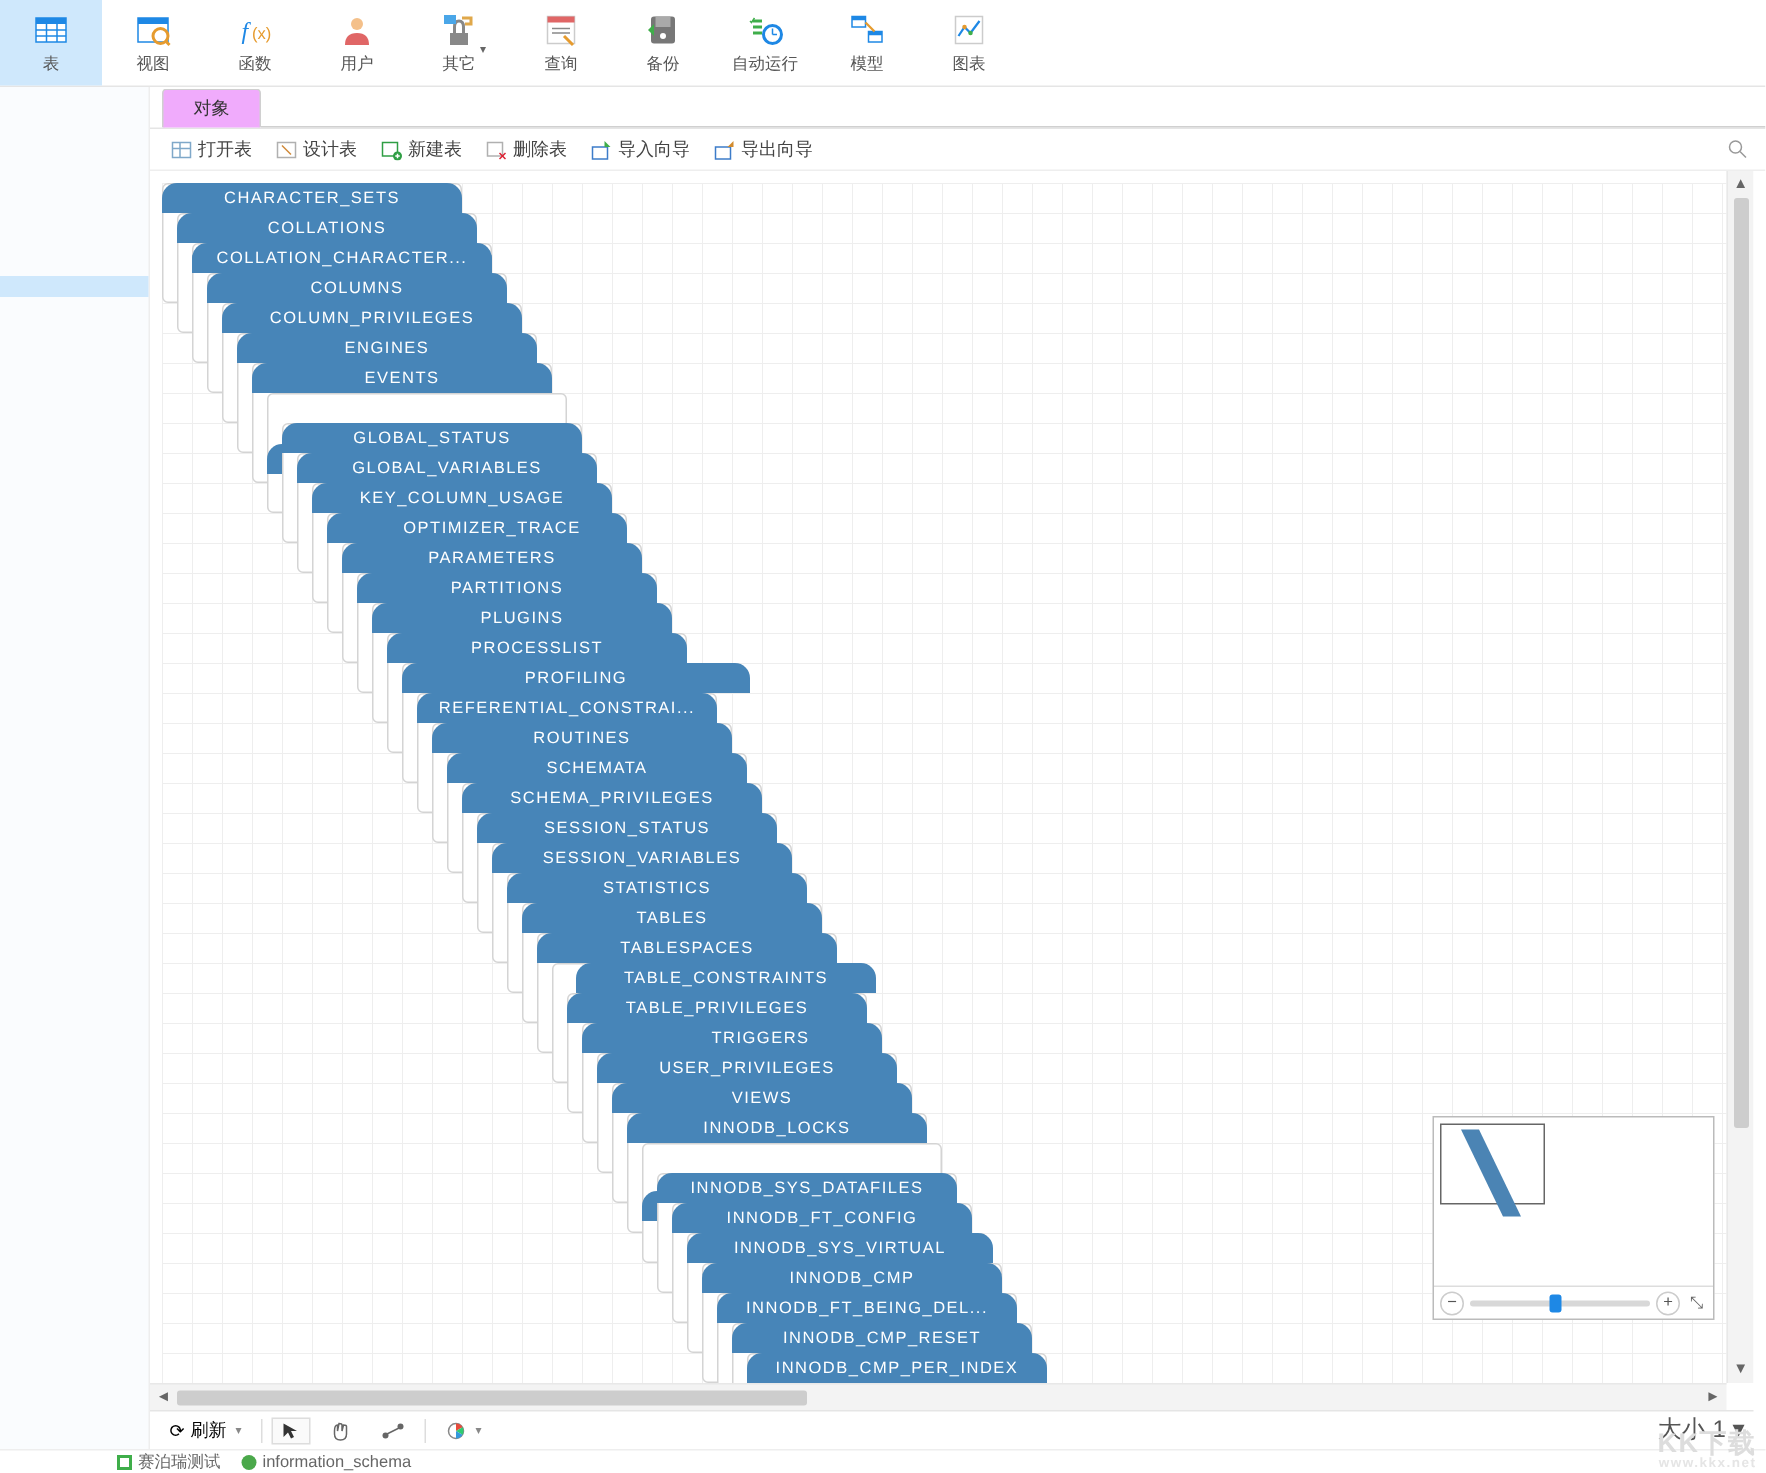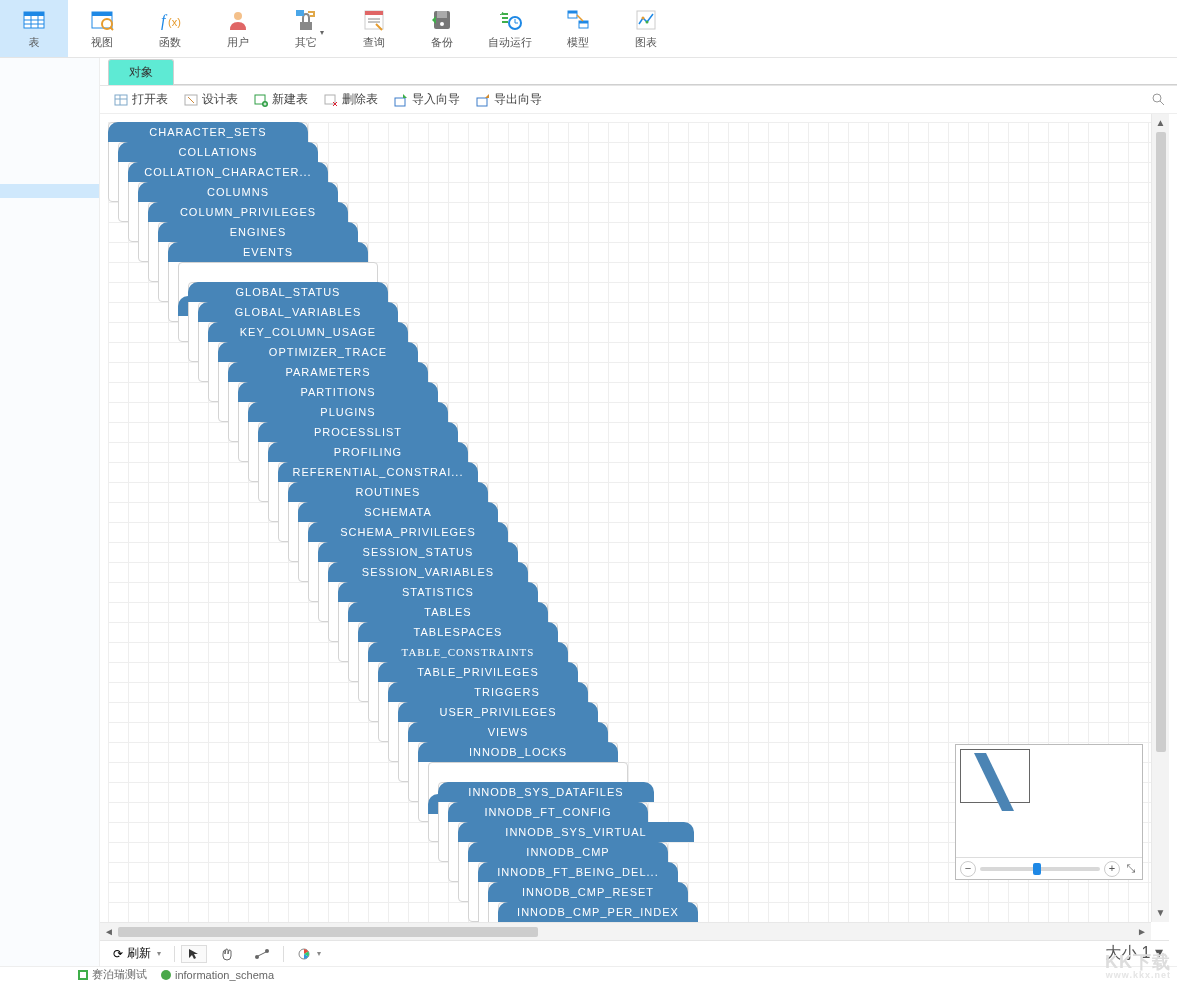--- a/index.html
+++ b/index.html
@@ -8,21 +8,21 @@
 
 .top-toolbar { display: flex; height: 58px; border-bottom: 1px solid #e5e5e5; }
 .ribbon-btn { width: 68px; display: flex; flex-direction: column; align-items: center; justify-content: center; gap: 3px; cursor: pointer; position: relative; }
 .ribbon-btn.active { background: #cfe8fc; }
 .ribbon-icon { width: 24px; height: 24px; display: flex; align-items: center; justify-content: center; }
 .ribbon-label { font-size: 11px; color: #565656; }
 .ribbon-btn .dd { position:absolute; bottom:20px; right:16px; font-size:8px; color:#666;}
 
 
 .tab-strip { display:flex; align-items:center; height:28px; padding-left:108px; border-bottom:1px solid #e5e5e5;}
-.tab { padding:4px 20px; border:1px solid #d0d0d0; border-bottom:none; background:#5eead4; font-size:12px; color:#333; border-radius:3px 3px 0 0;}
+.tab { padding:4px 20px; border:1px solid #d0d0d0; border-bottom:none; background:#f0abfc; font-size:12px; color:#333; border-radius:3px 3px 0 0;}
 .tab-rest { flex:1; height:100%; border-bottom:1px solid #d0d0d0;}
 
 
 .action-bar { display:flex; align-items:center; height:28px; padding-left:108px; gap:4px; border-bottom:1px solid #eee; position:relative;}
 .act { display:flex; align-items:center; gap:4px; padding:2px 6px; cursor:pointer; color:#444;}
 .act-icon{width:14px;height:14px;display:flex;align-items:center;justify-content:center;}
 .search-right{position:absolute;right:12px;top:6px;color:#999;font-size:14px;}
 
 
 .left-pane { position:absolute; left:0; top:58px; width:100px; bottom:0; background:#fafcfe; border-right:1px solid #eee; }
@@ -301,59 +301,59 @@
         <div class="card" style="left: 110px; top: 220px; width: 200px; padding-left: 30px;">OPTIMIZER_TRACE</div>
         <div class="card-back" style="left: 120px; top: 240px;"></div>
         <div class="card" style="left: 120px; top: 240px; width: 200px;">PARAMETERS</div>
         <div class="card-back" style="left: 130px; top: 260px;"></div>
         <div class="card" style="left: 130px; top: 260px; width: 200px;">PARTITIONS</div>
         <div class="card-back" style="left: 140px; top: 280px;"></div>
         <div class="card" style="left: 140px; top: 280px; width: 200px;">PLUGINS</div>
         <div class="card-back" style="left: 150px; top: 300px;"></div>
         <div class="card" style="left: 150px; top: 300px; width: 200px;">PROCESSLIST</div>
         <div class="card-back" style="left: 160px; top: 320px;"></div>
-        <div class="card" style="left: 160px; top: 320px; width: 200px;">PROFILING</div>
+        <div class="card" style="left: 160px; top: 320px; width: 232px;">PROFILING</div>
         <div class="card-back" style="left: 170px; top: 340px;"></div>
         <div class="card" style="left: 170px; top: 340px; width: 200px;">REFERENTIAL_CONSTRAI...</div>
         <div class="card-back" style="left: 180px; top: 360px;"></div>
         <div class="card" style="left: 180px; top: 360px; width: 200px;">ROUTINES</div>
         <div class="card-back" style="left: 190px; top: 380px;"></div>
         <div class="card" style="left: 190px; top: 380px; width: 200px;">SCHEMATA</div>
         <div class="card-back" style="left: 200px; top: 400px;"></div>
         <div class="card" style="left: 200px; top: 400px; width: 200px;">SCHEMA_PRIVILEGES</div>
         <div class="card-back" style="left: 210px; top: 420px;"></div>
         <div class="card" style="left: 210px; top: 420px; width: 200px;">SESSION_STATUS</div>
         <div class="card-back" style="left: 220px; top: 440px;"></div>
         <div class="card" style="left: 220px; top: 440px; width: 200px;">SESSION_VARIABLES</div>
         <div class="card-back" style="left: 230px; top: 460px;"></div>
         <div class="card" style="left: 230px; top: 460px; width: 200px;">STATISTICS</div>
         <div class="card-back" style="left: 240px; top: 480px;"></div>
         <div class="card" style="left: 240px; top: 480px; width: 200px;">TABLES</div>
         <div class="card-back" style="left: 250px; top: 500px;"></div>
         <div class="card" style="left: 250px; top: 500px; width: 200px;">TABLESPACES</div>
         <div class="card-back" style="left: 260px; top: 520px;"></div>
-        <div class="card" style="left: 260px; top: 520px; width: 200px; font-family: Liberation Serif, serif;">TABLE_CONSTRAINTS</div>
+        <div class="card" style="left: 276px; top: 520px; width: 200px;">TABLE_CONSTRAINTS</div>
         <div class="card-back" style="left: 270px; top: 540px;"></div>
         <div class="card" style="left: 270px; top: 540px; width: 200px;">TABLE_PRIVILEGES</div>
         <div class="card-back" style="left: 280px; top: 560px;"></div>
         <div class="card" style="left: 280px; top: 560px; width: 200px; padding-left: 48px;">TRIGGERS</div>
         <div class="card-back" style="left: 290px; top: 580px;"></div>
         <div class="card" style="left: 290px; top: 580px; width: 200px;">USER_PRIVILEGES</div>
         <div class="card-back" style="left: 300px; top: 600px;"></div>
         <div class="card" style="left: 300px; top: 600px; width: 200px;">VIEWS</div>
         <div class="card-back" style="left: 310px; top: 620px;"></div>
         <div class="card" style="left: 310px; top: 620px; width: 200px;">INNODB_LOCKS</div>
         <div class="card-back" style="left: 320px; top: 640px;"></div>
         <div class="card" style="left: 320px; top: 672px; width: 200px;">INNODB_TRX</div>
         <div class="card-back" style="left: 330px; top: 660px;"></div>
-        <div class="card" style="left: 330px; top: 660px; width: 216px;">INNODB_SYS_DATAFILES</div>
+        <div class="card" style="left: 330px; top: 660px; width: 200px;">INNODB_SYS_DATAFILES</div>
         <div class="card-back" style="left: 340px; top: 680px;"></div>
         <div class="card" style="left: 340px; top: 680px; width: 200px;">INNODB_FT_CONFIG</div>
         <div class="card-back" style="left: 350px; top: 700px;"></div>
-        <div class="card" style="left: 350px; top: 700px; width: 236px;">INNODB_SYS_VIRTUAL</div>
+        <div class="card" style="left: 350px; top: 700px; width: 204px;">INNODB_SYS_VIRTUAL</div>
         <div class="card-back" style="left: 360px; top: 720px;"></div>
         <div class="card" style="left: 360px; top: 720px; width: 200px;">INNODB_CMP</div>
         <div class="card-back" style="left: 370px; top: 740px;"></div>
         <div class="card" style="left: 370px; top: 740px; width: 200px;">INNODB_FT_BEING_DEL...</div>
         <div class="card-back" style="left: 380px; top: 760px;"></div>
         <div class="card" style="left: 380px; top: 760px; width: 200px;">INNODB_CMP_RESET</div>
         <div class="card-back" style="left: 390px; top: 780px;"></div>
         <div class="card" style="left: 390px; top: 780px; width: 200px;">INNODB_CMP_PER_INDEX</div>
       </div>
   </div>

